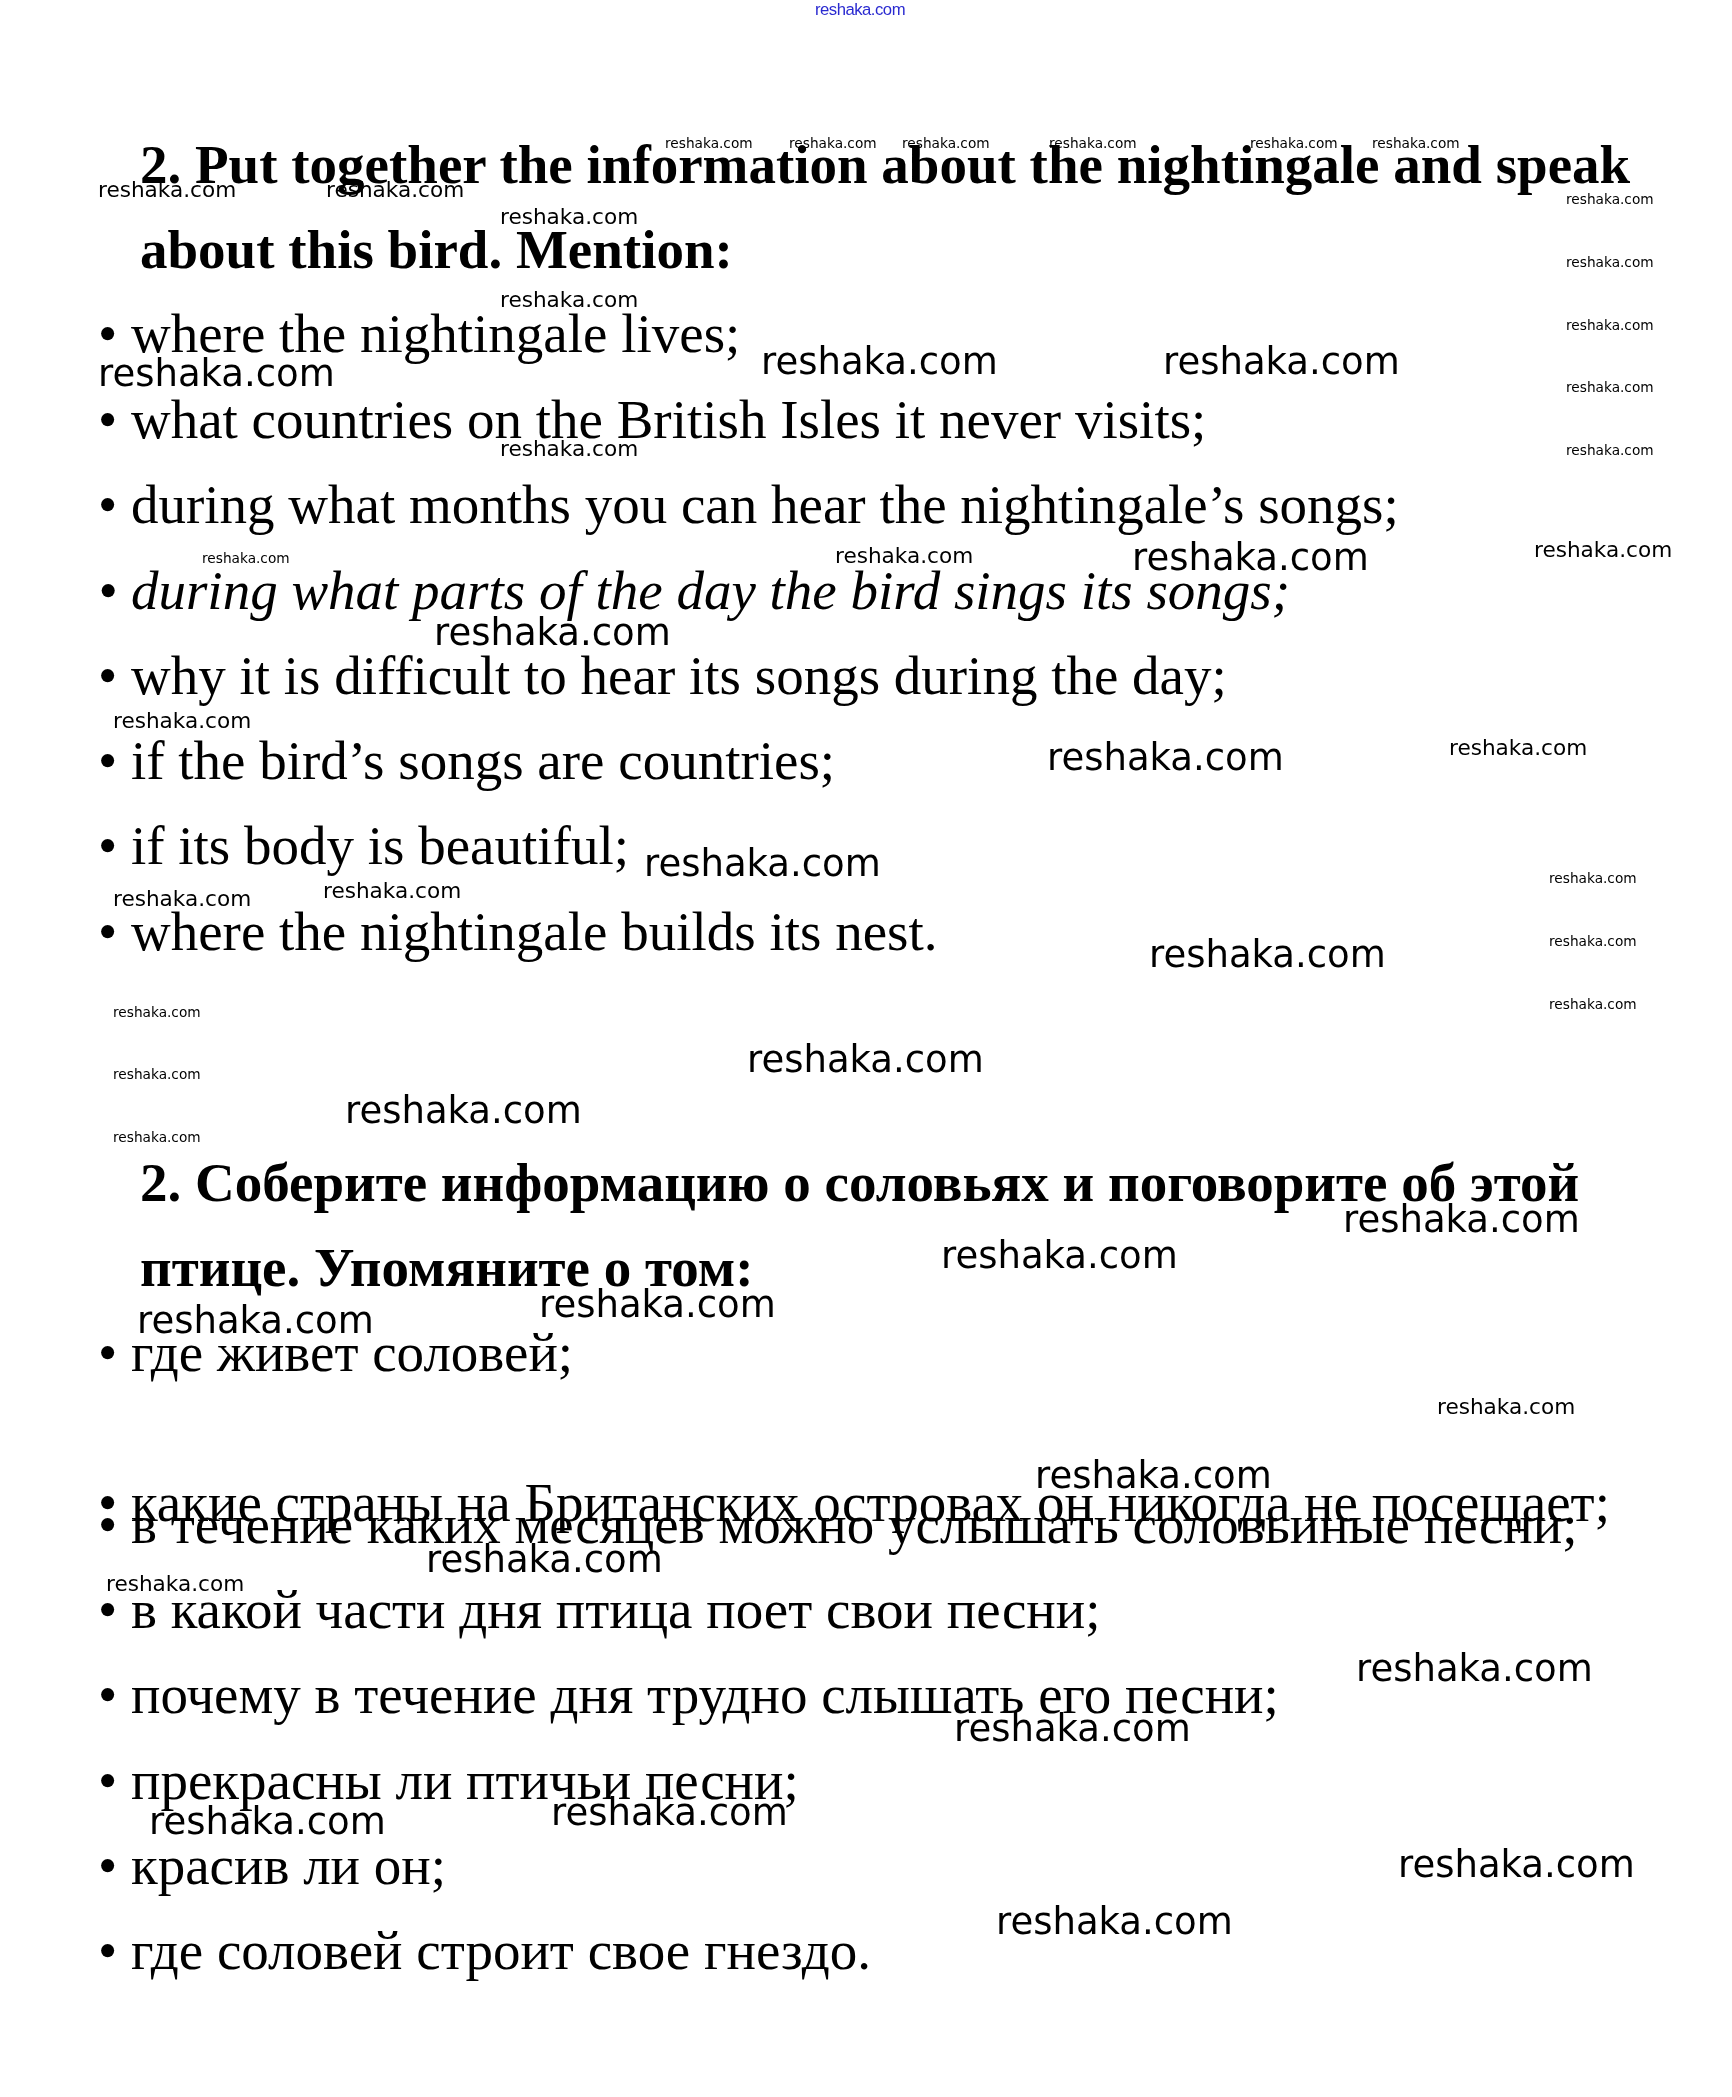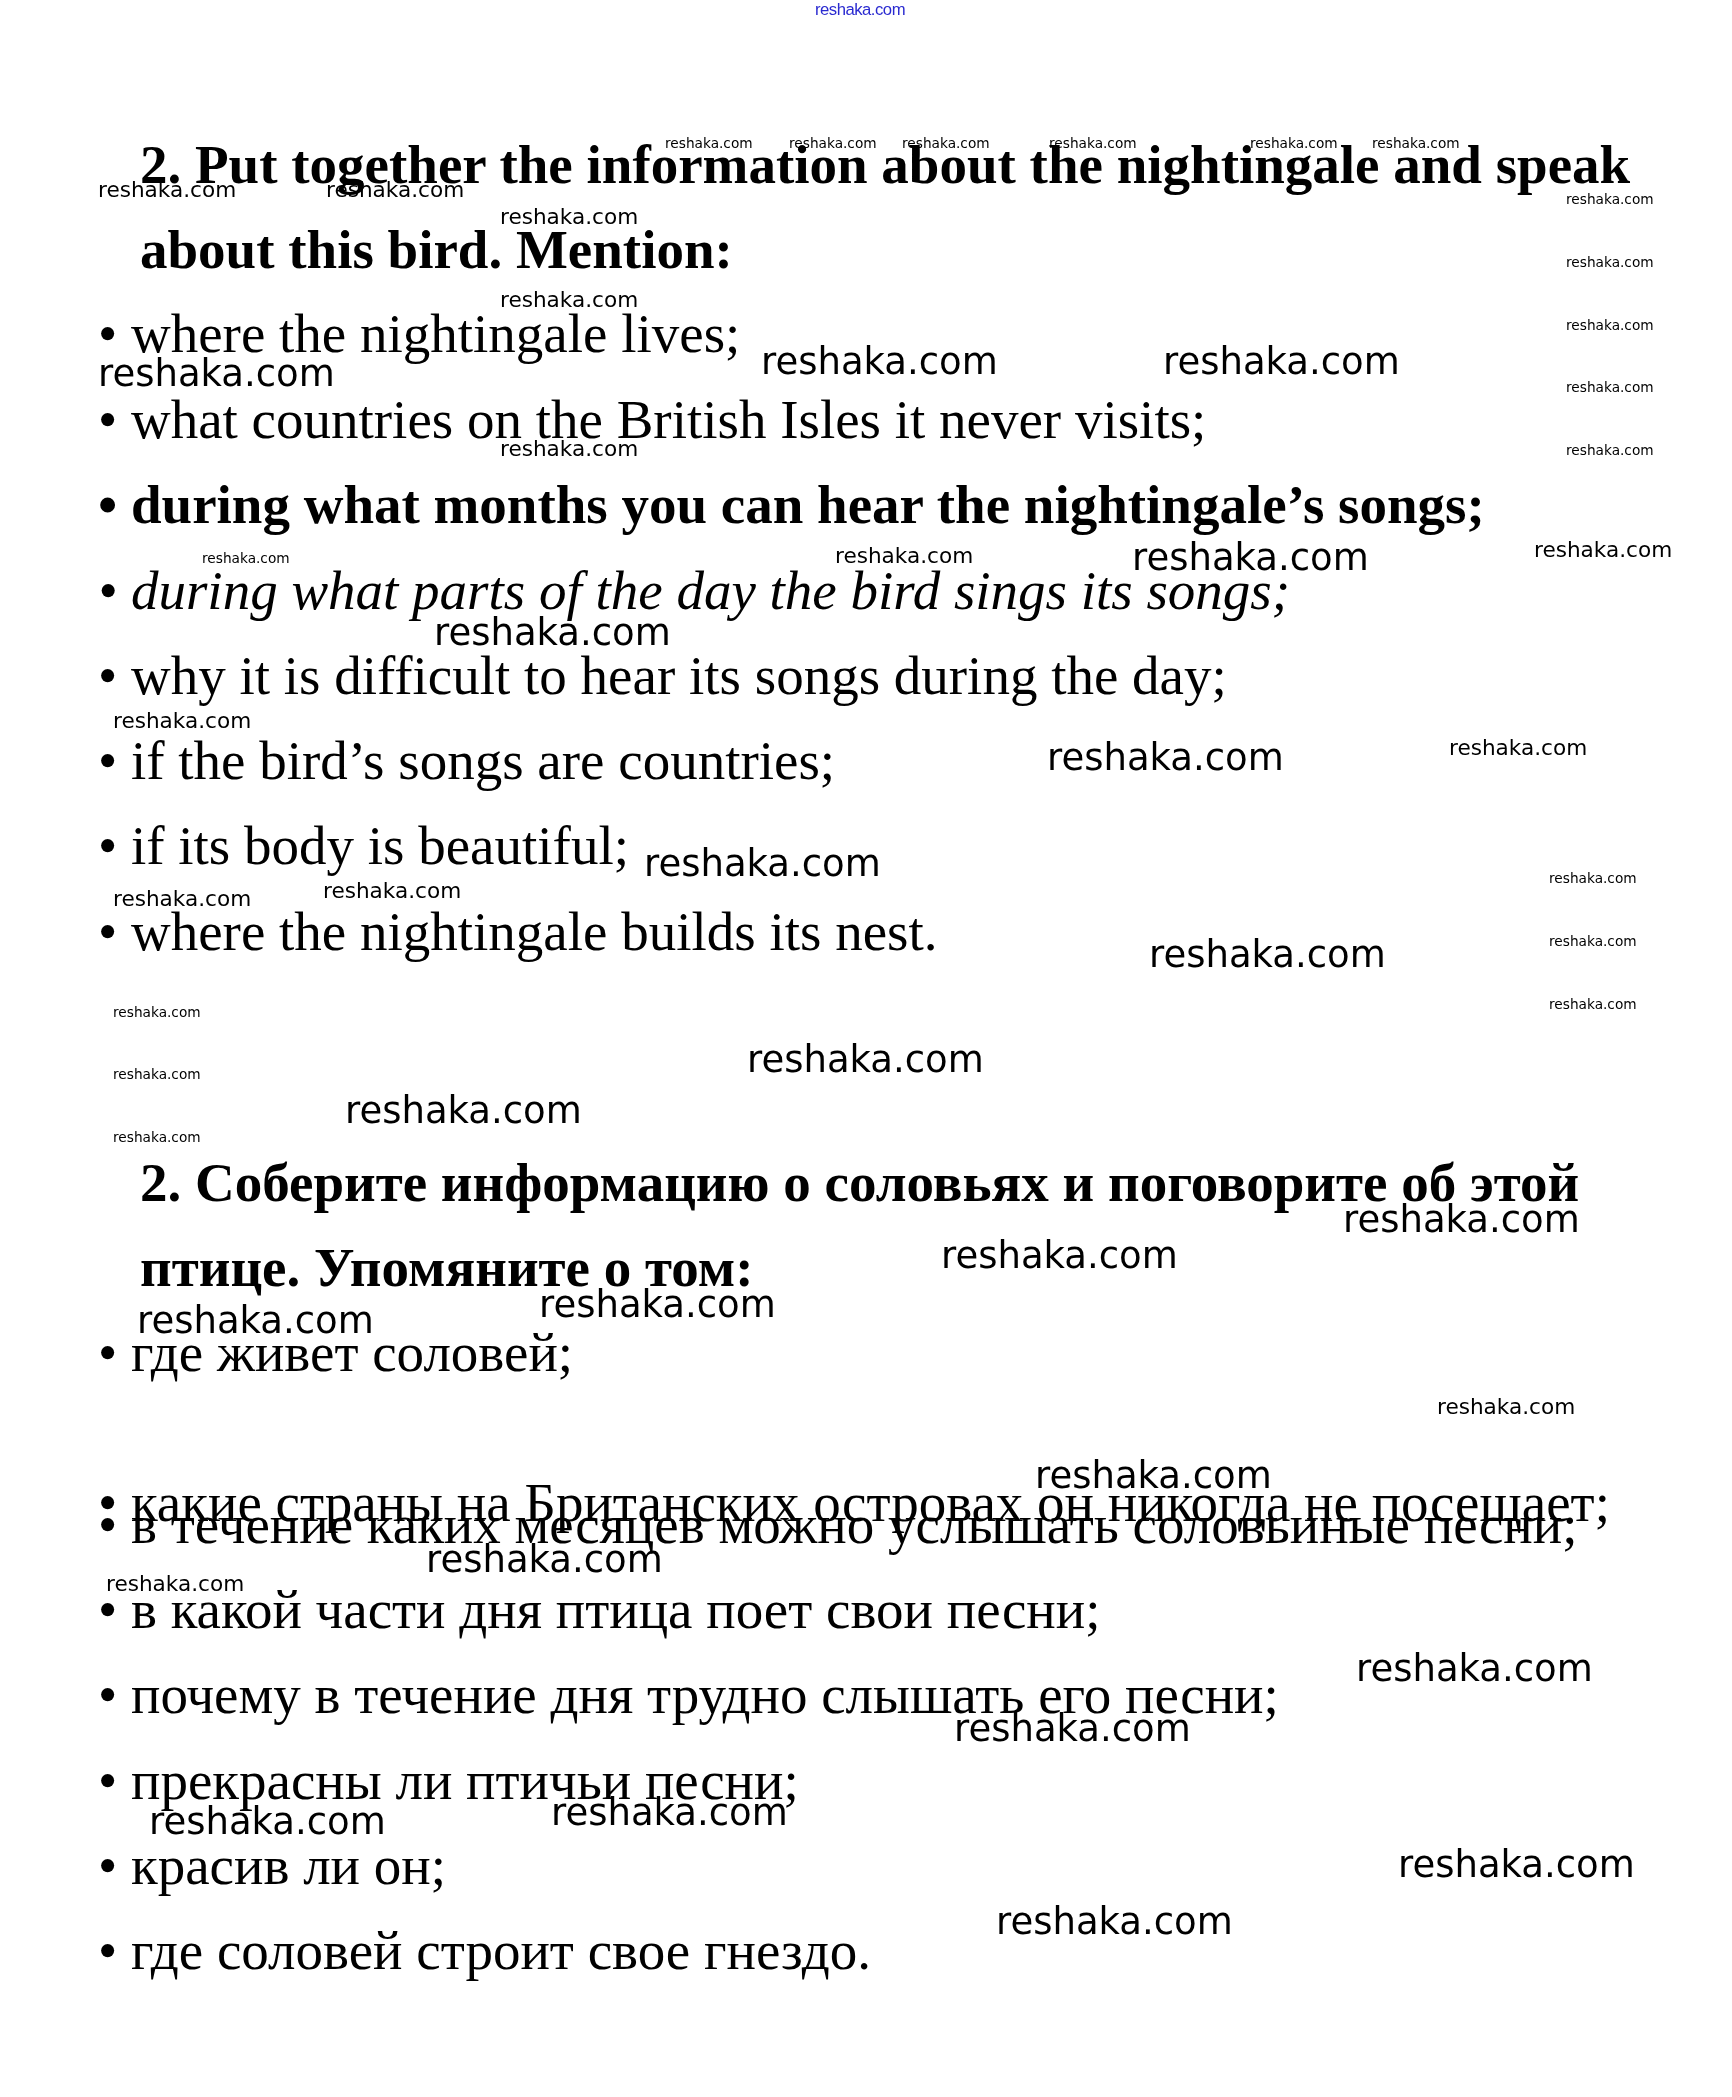--- a/index.html
+++ b/index.html
@@ -16,21 +16,21 @@
 </head>
 <body>
 
 <div class="top-wm">reshaka.com</div>
 
 <div class="heading" style="top:137px;">2. Put together the information about the nightingale and speak</div>
 <div class="heading" style="top:222px;">about this bird. Mention:</div>
 
 <div class="item" style="top:306px;"><span class="bullet">•</span><span>where the nightingale lives;</span></div>
 <div class="item" style="top:392px;"><span class="bullet">•</span><span>what countries on the British Isles it never visits;</span></div>
-<div class="item" style="top:477px;font-weight:bold;"><span class="bullet">•</span><span>during what months you can hear the nightingale’s songs;</span></div>
+<div class="item" style="top:477px;"><span class="bullet">•</span><span>during what months you can hear the nightingale’s songs;</span></div>
 <div class="item" style="top:563px;font-style:italic;"><span class="bullet">•</span><span>during what parts of the day the bird sings its songs;</span></div>
 <div class="item" style="top:648px;"><span class="bullet">•</span><span>why it is difficult to hear its songs during the day;</span></div>
 <div class="item" style="top:733px;"><span class="bullet">•</span><span>if the bird’s songs are countries;</span></div>
 <div class="item" style="top:818px;"><span class="bullet">•</span><span>if its body is beautiful;</span></div>
 <div class="item" style="top:904px;"><span class="bullet">•</span><span>where the nightingale builds its nest.</span></div>
 
 <div class="heading" style="top:1155px;">2. Соберите информацию о соловьях и поговорите об этой</div>
 <div class="heading" style="top:1240px;">птице. Упомяните о том:</div>
 
 <div class="item" style="top:1325px;"><span class="bullet">•</span><span>где живет соловей;</span></div>

